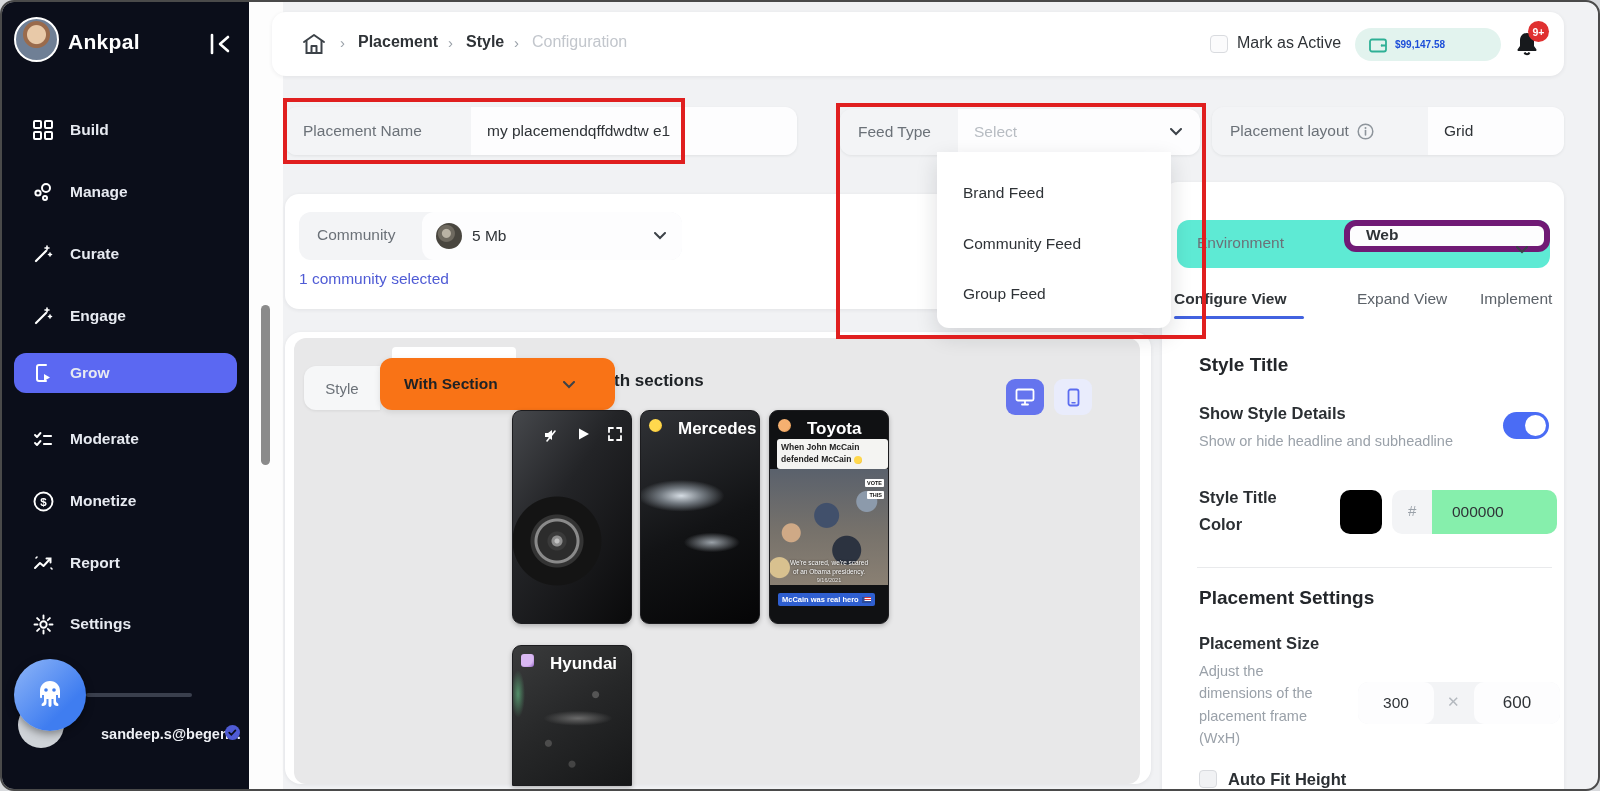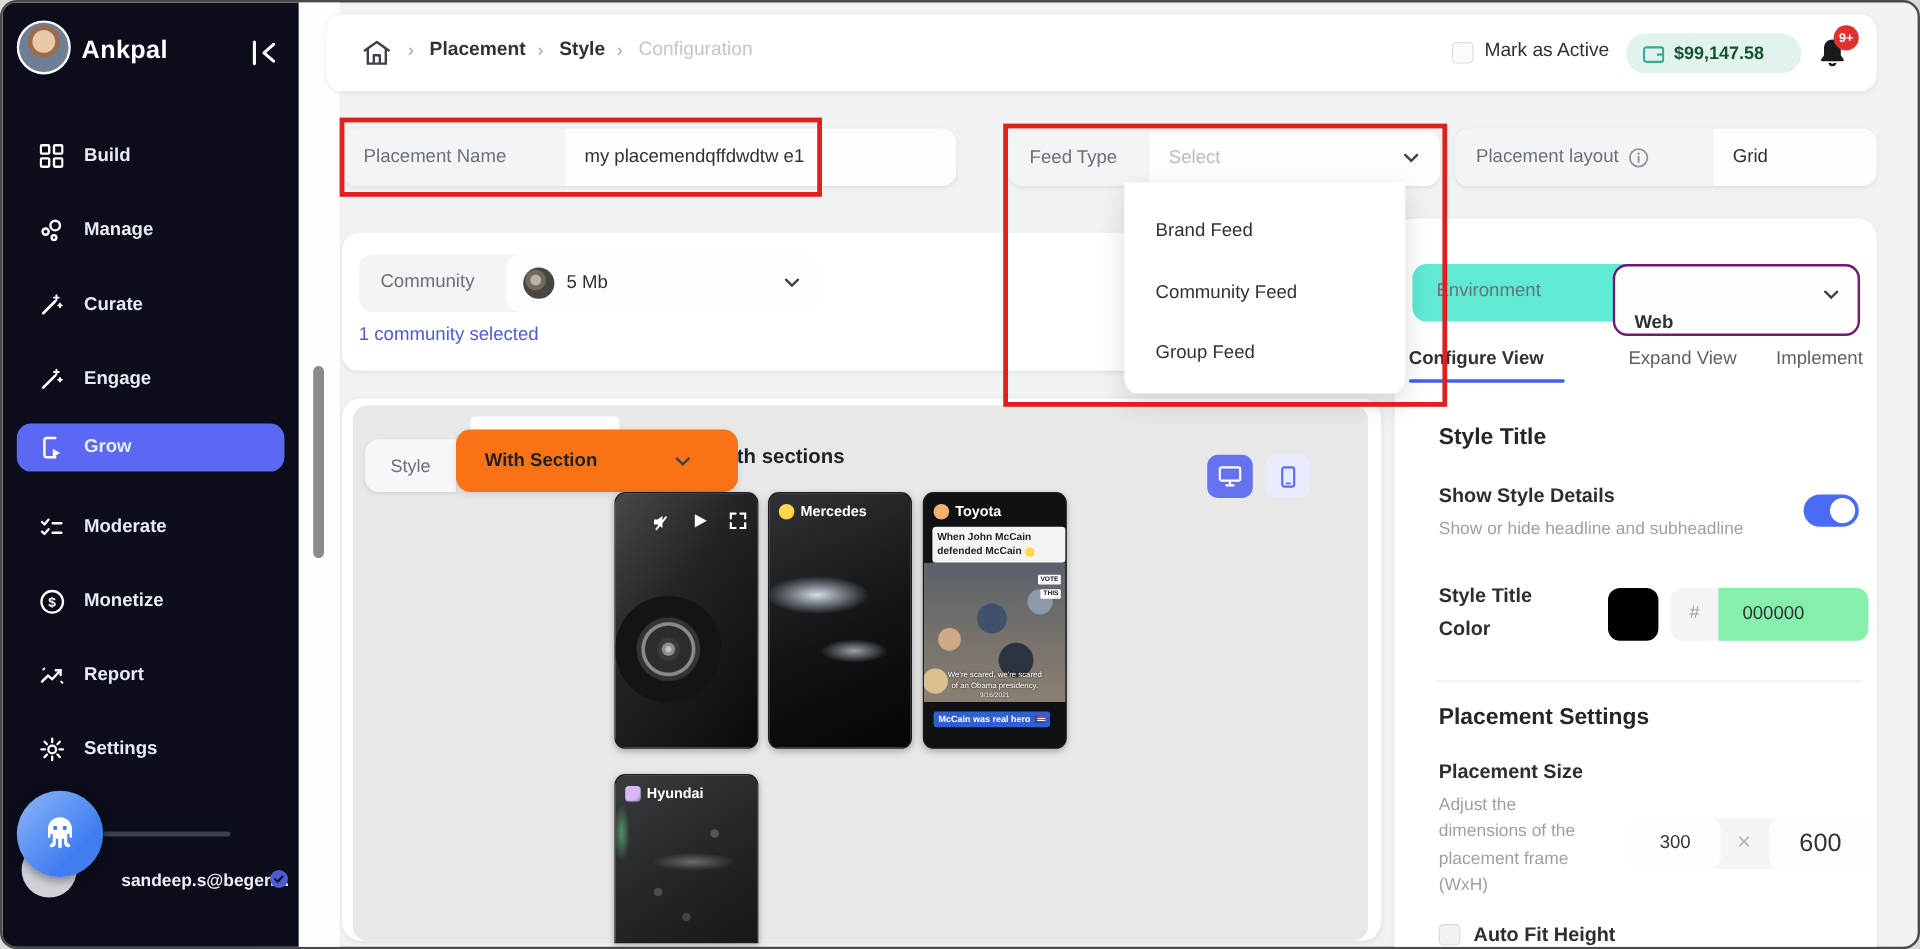--- a/index.html
+++ b/index.html
@@ -33,21 +33,21 @@
   .red-box{position:absolute;border:4px solid #e01f1f;pointer-events:none;}
   
   #feed-dropdown{position:absolute;left:935px;top:150px;width:234px;height:176px;background:#fff;
      border-radius:0 0 12px 12px;box-shadow:0 8px 22px rgba(20,25,35,.14);}
   .dd-option{position:absolute;left:26px;font-size:15.5px;color:#2f3337;cursor:pointer;}
   
   #preview-card{left:283px;top:330px;width:866px;height:452px;border-radius:16px;}
   #preview-inner{position:absolute;left:9px;top:6px;width:846px;height:446px;background:#e8e8e9;border-radius:12px;}
   .vcard{position:absolute;width:118px;height:212px;background:#0d0d0f;border-radius:9px;border:1px solid #1c1c1f;
      overflow:hidden;box-shadow:0 2px 5px rgba(0,0,0,.25);}
-  .vcard .vtitle{position:absolute;left:8px;top:8px;color:#fff;font-size:12px;font-weight:700;display:flex;align-items:flex-end;gap:5px;}
+  .vcard .vtitle{position:absolute;left:8px;top:8px;color:#fff;font-size:17px;font-weight:700;display:flex;align-items:flex-start;gap:16px;}
   .emoji-dot{display:inline-block;width:13px;height:13px;border-radius:50%;}
   .device-btn{position:absolute;width:38px;height:36px;border-radius:9px;display:flex;align-items:center;justify-content:center;cursor:pointer;}
   
   #right-panel{left:1160px;top:180px;width:402px;height:611px;border-radius:16px 16px 0 0;}
   .tab{position:absolute;font-size:15.5px;color:#5c6269;cursor:pointer;}
   .tab.active{color:#2f3337;font-weight:600;}
   .toggle{position:absolute;width:46px;height:27px;border-radius:14px;background:#4a6cf5;}
   .toggle .knob{position:absolute;right:3px;top:3px;width:21px;height:21px;border-radius:50%;background:#fff;}
   .h-section{position:absolute;font-size:19px;font-weight:700;color:#23262a;}
   .h-sub{position:absolute;font-size:16.5px;font-weight:700;color:#2b2f33;}
@@ -199,21 +199,21 @@
     <span class="checkbox" style="left:938px;top:23px"></span>
     <span class="abs" style="left:965px;top:22px;color:#2f3337;font-size:16px">Mark as Active</span>
     <div class="abs" style="left:1083px;top:16px;width:146px;height:33px;border-radius:17px;background:#e2f3ee;display:flex;align-items:center;gap:8px;padding-left:14px;box-sizing:border-box">
       <span>
           <svg width="18" height="16" viewBox="0 0 18 16">
             <rect x="1" y="2.5" width="16" height="12" rx="2" stroke="#2eb095" stroke-width="1.8" fill="none"></rect>
             <path d="M12 8.5h5" stroke="#2eb095" stroke-width="1.8"></path>
             <circle cx="12.7" cy="8.5" r="1" fill="#2eb095"></circle>
           </svg>
         </span>
-      <span style="color:#14532d;font-size:15px;font-weight:600">$99,147.58</span>
+      <span style="color:#1d4ed8;font-size:10px;font-weight:600">$99,147.58</span>
     </div>
     <span class="abs" style="left:1240px;top:17px">
         <svg width="30" height="32" viewBox="0 0 30 32">
           <path d="M15 4c-4.4 0-7 3.4-7 7.5V17l-2.3 3.3c-.5.8 0 1.7.9 1.7h16.8c.9 0 1.4-.9.9-1.7L22 17v-5.5C22 7.4 19.4 4 15 4z" fill="#17191c"></path>
           <path d="M12.5 23.5a2.7 2.7 0 0 0 5 0" stroke="#17191c" stroke-width="2" fill="none"></path>
         </svg>
       </span>
     <div class="abs" style="left:1256px;top:9px;width:21px;height:21px;border-radius:50%;background:#e03131;display:flex;align-items:center;justify-content:center">
       <span style="color:#fff;font-size:10.5px;font-weight:700">9+</span>
     </div>
@@ -375,21 +375,21 @@
           <span>Hyundai</span>
         </span>
       </div>
     </div>
   </div>
 
   <div class="card" id="right-panel">
 
     <div class="abs" style="left:15px;top:38px;width:373px;height:48px;background:#5eead4;border-radius:12px">
       <span class="abs" style="left:20px;top:14px;color:#6b7178;font-size:15.5px">Environment</span>
-      <div class="abs" style="left:167px;top:0;width:206px;height:60px;background:#fdfdfe;border-radius:12px;border:2px solid #701a75;box-sizing:border-box;display:flex;align-items:flex-end">
+      <div class="abs" style="left:167px;top:0;width:206px;height:32px;background:#fdfdfe;border-radius:12px;border:6px solid #701a75;box-sizing:border-box;display:flex;align-items:flex-start">
         <span style="margin-left:16px;color:#2f3337;font-size:15.5px;font-weight:600">Web</span>
         <span class="abs" style="right:16px;top:20px">
             <svg class="chev" viewBox="0 0 12 8">
               <path d="M1 1l5 5 5-5" stroke="#3c4248" stroke-width="2" fill="none" stroke-linecap="round"></path>
             </svg>
           </span>
       </div>
     </div>
 
     <span class="tab active" style="left:12px;top:108px">Configure View</span>
@@ -419,21 +419,21 @@
     <div class="h-section" style="left:37px;top:405px">Placement Settings</div>
     <div class="h-sub" style="left:37px;top:452px">Placement Size</div>
     <div class="desc" style="left:37px;top:478px;width:135px">Adjust the dimensions of the placement frame (WxH)</div>
 
     <div class="abs" style="left:196px;top:500px;width:202px;height:42px;background:#f3f4f6;border-radius:10px">
       <div class="abs" style="left:0;top:0;width:76px;height:42px;background:#fdfdfe;border-radius:10px;display:flex;align-items:center;justify-content:center">
         <span style="color:#2f3337;font-size:15.5px">300</span>
       </div>
       <span class="abs" style="left:89px;top:11px;color:#b4b9bf;font-size:15px">✕</span>
       <div class="abs" style="left:116px;top:0;width:86px;height:42px;background:#fdfdfe;border-radius:10px;display:flex;align-items:center;justify-content:center">
-        <span style="color:#2f3337;font-size:21px">600</span>
+        <span style="color:#2f3337;font-size:17px">600</span>
       </div>
     </div>
 
     <span class="checkbox" style="left:37px;top:588px;background:#f1f2f4"></span>
     <span class="abs" style="left:66px;top:588px;color:#2b2f33;font-size:16.5px;font-weight:700">Auto Fit Height</span>
   </div>
 
   <div id="feed-dropdown">
     <div class="dd-option" style="top:32px">Brand Feed</div>
     <div class="dd-option" style="top:83px">Community Feed</div>

